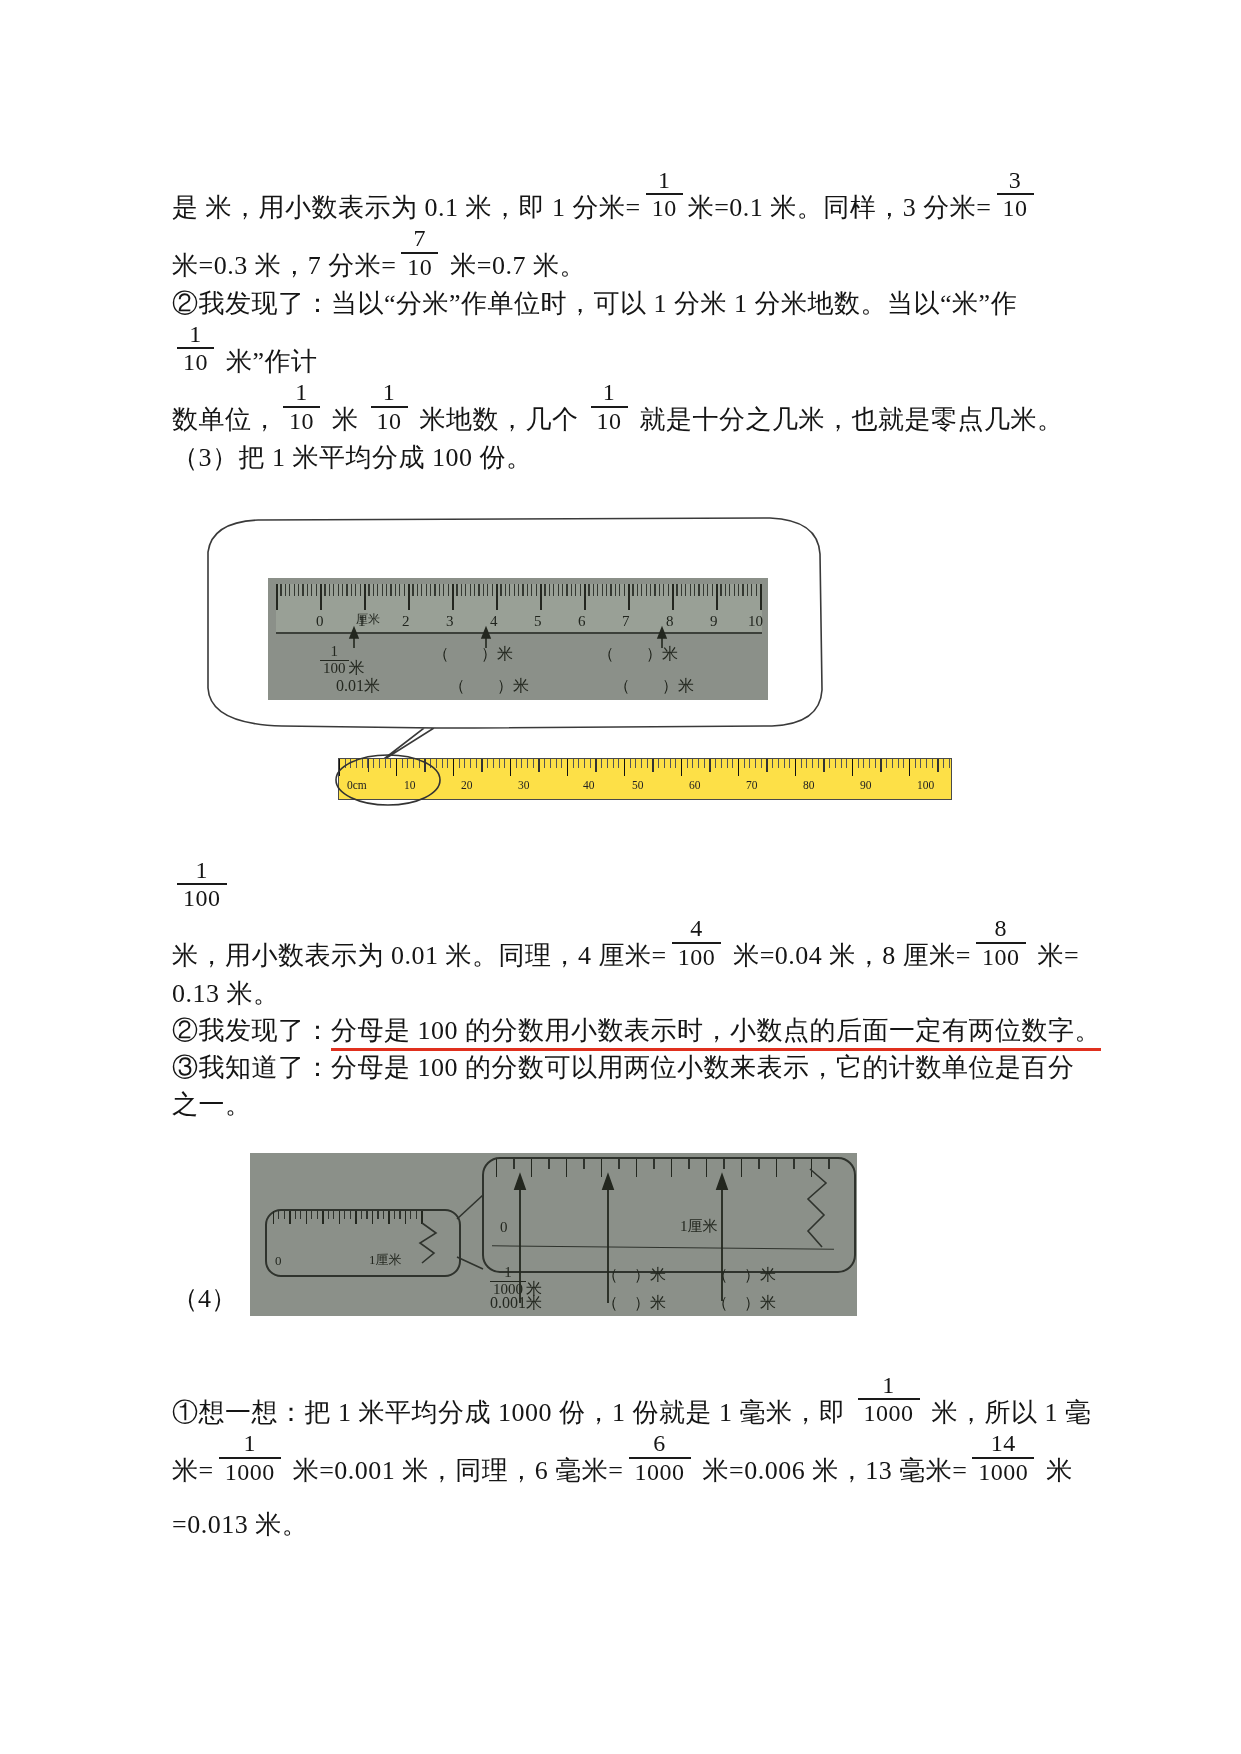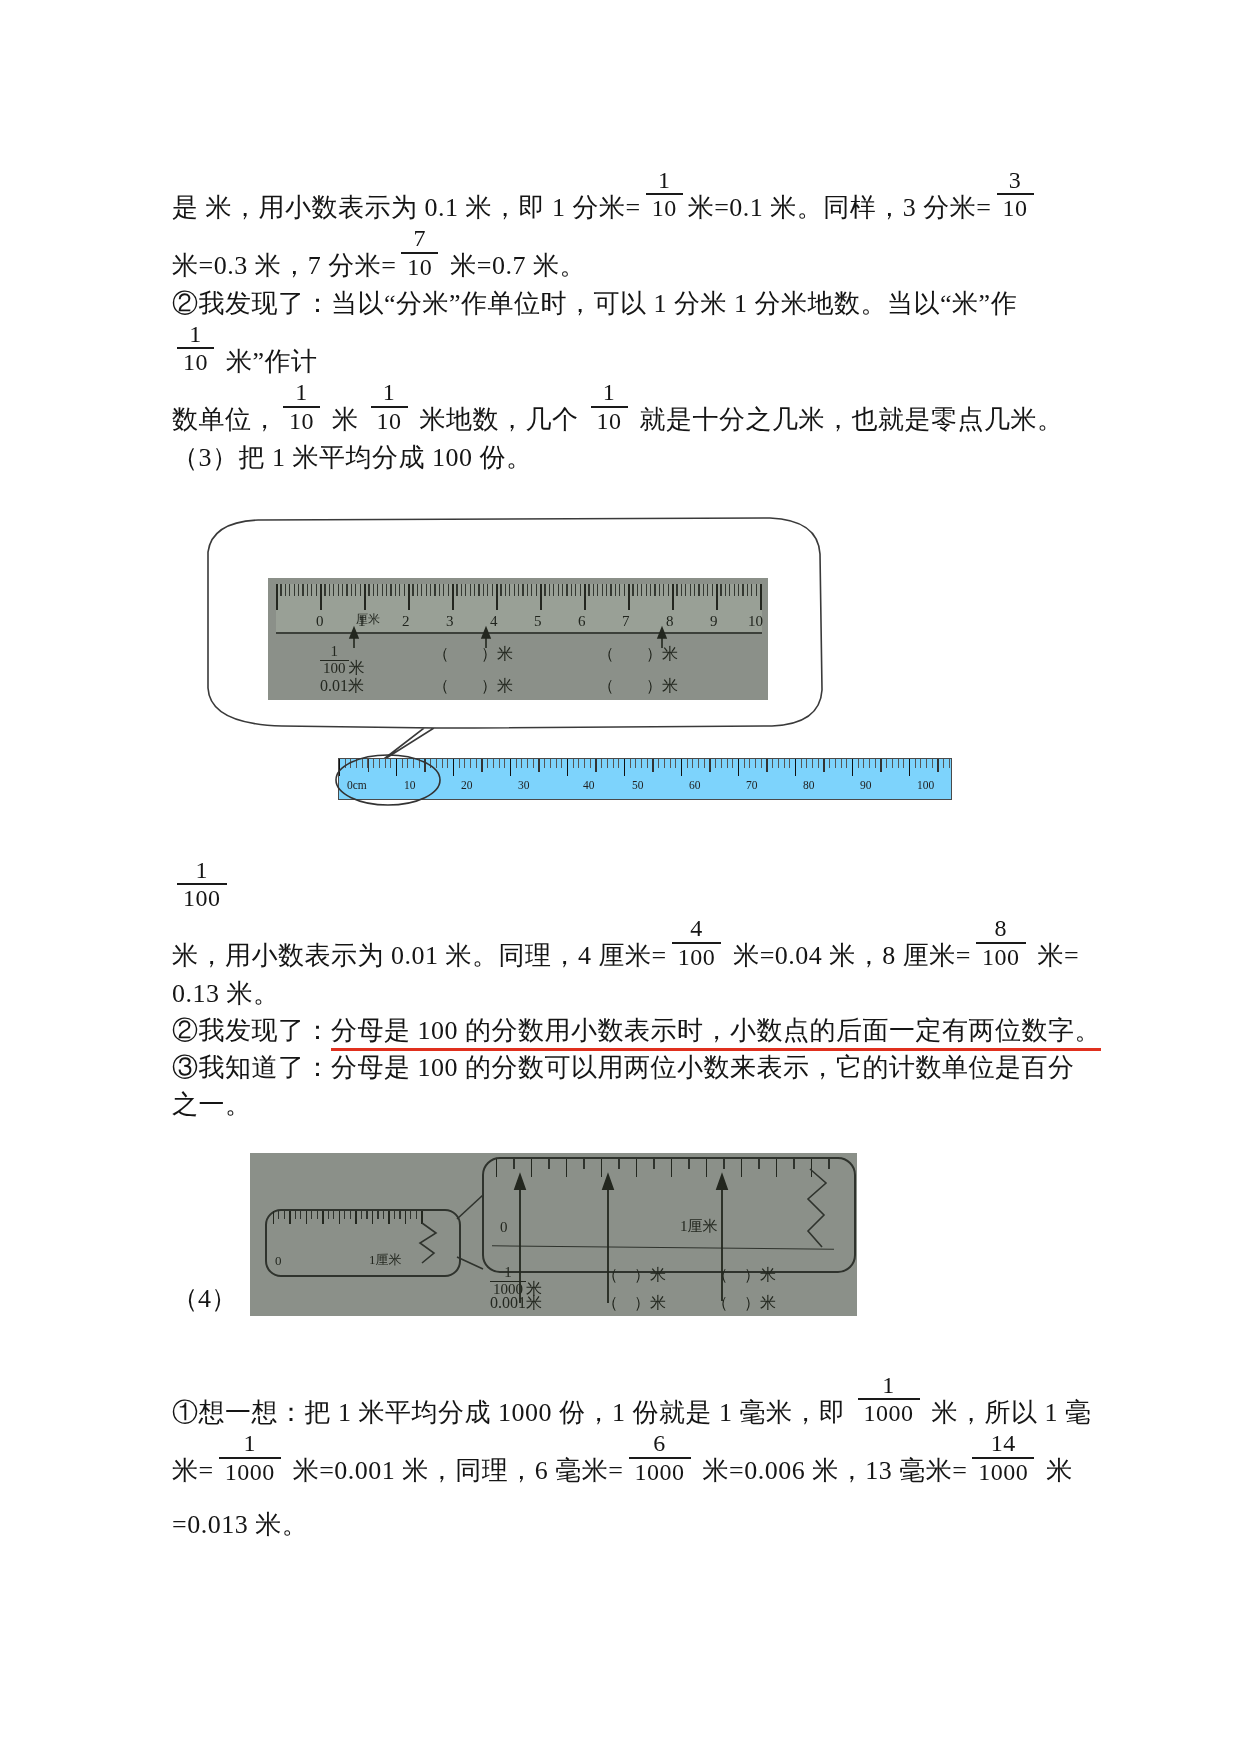--- a/index.html
+++ b/index.html
@@ -53,21 +53,21 @@
   #fig1-strip .tk-major{height:26px;background:repeating-linear-gradient(90deg,#23261f 0 1.6px,transparent 1.6px 44px);}
   .strip-num{position:absolute;bottom:2px;font-size:15px;color:#21251e;}
   .strip-num.small{font-size:12px;bottom:4px;}
   .callout-row{position:absolute;font-size:16px;color:#23271f;white-space:nowrap;}
   .sfrac{display:inline-block;text-align:center;font-size:15px;line-height:1.05;vertical-align:baseline;}
   .sfrac .fn{display:block;padding:0 3px;}
   .sfrac .fd{display:block;border-top:1.5px solid #23271f;padding:0 3px;}
   .co-item{position:absolute;top:0;}
   #fig1-ruler{
     position:absolute;left:166px;top:252px;width:612px;height:40px;
-    background:#7dd3fc;border:1.4px solid #4a4a4a;z-index:3;
+    background:#fde047;border:1.4px solid #4a4a4a;z-index:3;
   }
   #fig1-ruler .tk-minor{height:9px;background:repeating-linear-gradient(90deg,#555 0 1px,transparent 1px 5.7px);}
   #fig1-ruler .tk-mid{height:13px;background:repeating-linear-gradient(90deg,#333 0 1.2px,transparent 1.2px 28.5px);}
   #fig1-ruler .tk-major{height:17px;background:repeating-linear-gradient(90deg,#111 0 1.4px,transparent 1.4px 57px);}
   .ruler-num{position:absolute;top:20px;font-size:11.5px;color:#222;}
   #fig1-ellipse-svg{position:absolute;left:160px;top:246px;z-index:4;}
   #fig1-arrows{position:absolute;left:0;top:0;z-index:2;}
 
   
   #figure2{position:relative;height:180px;margin-top:30px;}
@@ -149,21 +149,21 @@
         </g>
       </svg>
 
       <div class="callout-row" style="left:0;top:66px;width:100%;height:30px;">
         <span class="co-item" style="left:52px;">
           <span class="sfrac"><span class="fn">1</span><span class="fd">100</span></span><span>米</span>
         </span>
         <span class="co-item" style="left:165px;">（　　）米</span>
         <span class="co-item" style="left:330px;">（　　）米</span>
       </div>
-      <div class="callout-row" style="left:0;top:98px;width:100%;height:24px;padding-left:15px;">
+      <div class="callout-row" style="left:16px;top:98px;width:100%;height:24px;padding-left:15px;">
         <span class="co-item" style="left:52px;">0.01米</span>
         <span class="co-item" style="left:165px;">（　　）米</span>
         <span class="co-item" style="left:330px;">（　　）米</span>
       </div>
     </div>
 
     <div id="fig1-ruler">
       <div class="ticks tk-minor"></div>
       <div class="ticks tk-mid"></div>
       <div class="ticks tk-major"></div>

